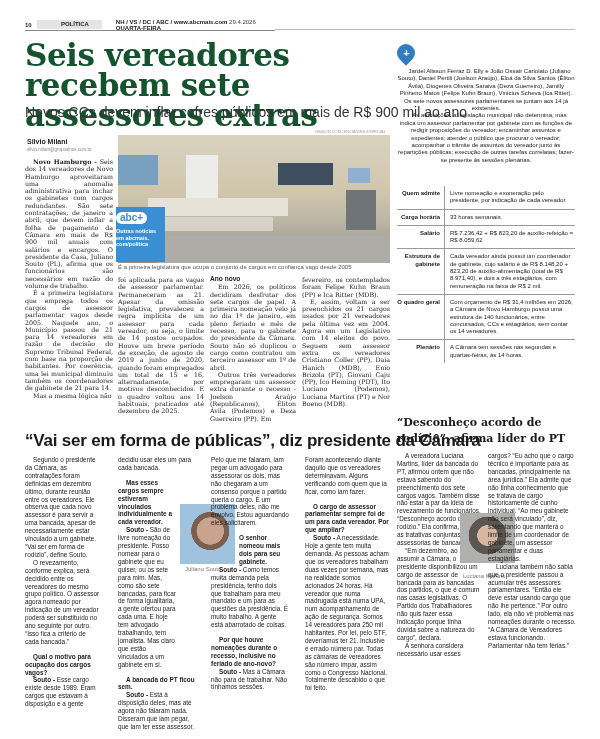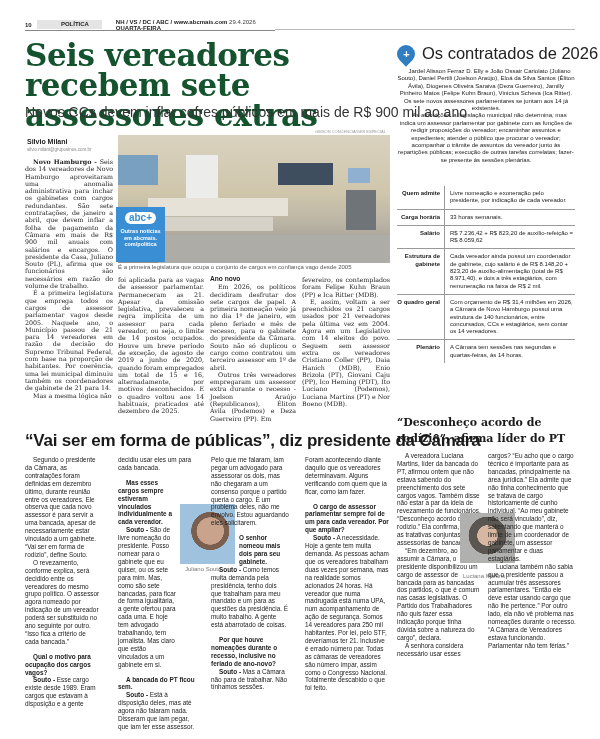--- a/index.html
+++ b/index.html
@@ -18,21 +18,21 @@
 .email{position:absolute;left:27px;top:147px;font-family:"Liberation Sans",sans-serif;font-size:4.5px;color:#888}
 .photo{position:absolute;left:118px;top:135px;width:272px;height:128px;background:linear-gradient(180deg,#d9d2bf 0%,#cfc6ac 45%,#b9b3a4 70%,#8f8d86 100%);overflow:hidden}
 .photo .screen1{position:absolute;left:0;top:20px;width:40px;height:30px;background:#7aa0c0}
 .photo .wallpanel{position:absolute;left:68px;top:20px;width:32px;height:44px;background:#ececea}
 .photo .screen2{position:absolute;left:160px;top:28px;width:55px;height:22px;background:#3e4e5e}
 .photo .screen3{position:absolute;left:230px;top:33px;width:22px;height:15px;background:#8fb0d0}
 .photo .desk{position:absolute;left:30px;top:63px;width:140px;height:18px;background:#e6e2d8}
 .photo .desk2{position:absolute;left:45px;top:82px;width:110px;height:14px;background:#d6d2c8}
 .photo .door{position:absolute;left:228px;top:55px;width:30px;height:40px;background:#6e7478}
 .photo .front{position:absolute;left:40px;top:100px;width:232px;height:28px;background:#adaca6}
-.abc{position:absolute;left:116px;top:207px;width:49px;height:55px;background:#3a8ed3;color:#fff;font-family:"Liberation Sans",sans-serif;text-align:center}
+.abc{position:absolute;left:116px;top:207px;width:49px;height:55px;background:#3a8ed3;color:#fff;font-family:"Liberation Sans",sans-serif;text-align:left}
 .abc .logo{display:inline-block;margin-top:4px;background:#fff;color:#3a8ed3;font-weight:bold;font-size:10px;border-radius:6px;padding:0 4px;line-height:12px}
 .abc .txt{font-size:5.5px;line-height:6.5px;margin-top:3px;font-weight:bold}
 .caption{position:absolute;left:118px;top:264px;font-family:"Liberation Sans",sans-serif;font-size:6px;color:#555;white-space:nowrap}
 .col{position:absolute;font-family:"DejaVu Serif",serif;font-size:6.3px;line-height:7.3px;color:#222;text-align:justify}
 .col p{text-indent:8px}
 .col .lead{font-weight:bold}
 .col h4{font-family:"Liberation Sans",sans-serif;font-size:6.6px;margin:2px 0 1px;font-weight:bold}
 .box-title{position:absolute;left:397px;top:44px;display:flex;align-items:center}
 .pin{width:18px;height:18px;border-radius:50% 50% 50% 0;background:#2f7ec2;transform:rotate(-45deg);display:flex;align-items:center;justify-content:center;margin-right:7px}
 .pin span{transform:rotate(45deg);color:#fff;font-family:"Liberation Sans",sans-serif;font-weight:bold;font-size:11px;line-height:11px}
@@ -103,21 +103,20 @@
 </div>
 <div class="col" style="left:302px;top:276px;width:88px;">
   <p style="text-indent:0">fevereiro, os contemplados foram Felipe Kuhn Braun (PP) e Ica Ritter (MDB).</p>
   <p>E, assim, voltam a ser preenchidos os 21 cargos usados por 21 vereadores pela última vez em 2004. Agora em um Legislativo com 14 eleitos do povo. Seguem sem assessor extra os vereadores Cristiano Coller (PP), Daia Hanich (MDB), Enio Brizola (PT), Giovani Caju (PP), Ico Heming (PDT), Ito Luciano (Podemos), Luciana Martins (PT) e Nor Boeno (MDB).</p>
 </div>
 
 <div class="box-title">
   <div class="pin">
       <span>+</span>
     </div>
-  <h2>Os contratados de 2026</h2>
 </div>
 <div class="box-text">
   <p>Jardel Alisson Ferraz D. Elly e João Ossair Cariolato (Juliano Souto), Daniel Pertili (Joelson Araújo), Eloá da Silva Santos (Éliton Ávila), Diogenes Oliveira Saraiva (Deza Guerreiro), Jamilly Pinheiro Matos (Felipe Kuhn Braun), Vinicius Scheva (Ica Ritter). Os sete novos assessores parlamentares se juntam aos 14 já existentes.</p>
   <p>As atribuições: a legislação municipal não determina, mas indica um assessor parlamentar por gabinete com as funções de redigir proposições do vereador; encaminhar assuntos e expedientes; atender o público que procurar o vereador; acompanhar o trâmite de assuntos do vereador junto às repartições públicas; execução de outras tarefas correlatas; fazer-se presente às sessões plenárias.</p>
 </div>
 <div class="table">
   <div class="row">
       <div class="k">Quem admite</div>
       <div class="v">Livre nomeação e exoneração pelo presidente, por indicação de cada vereador.</div>
     </div>

